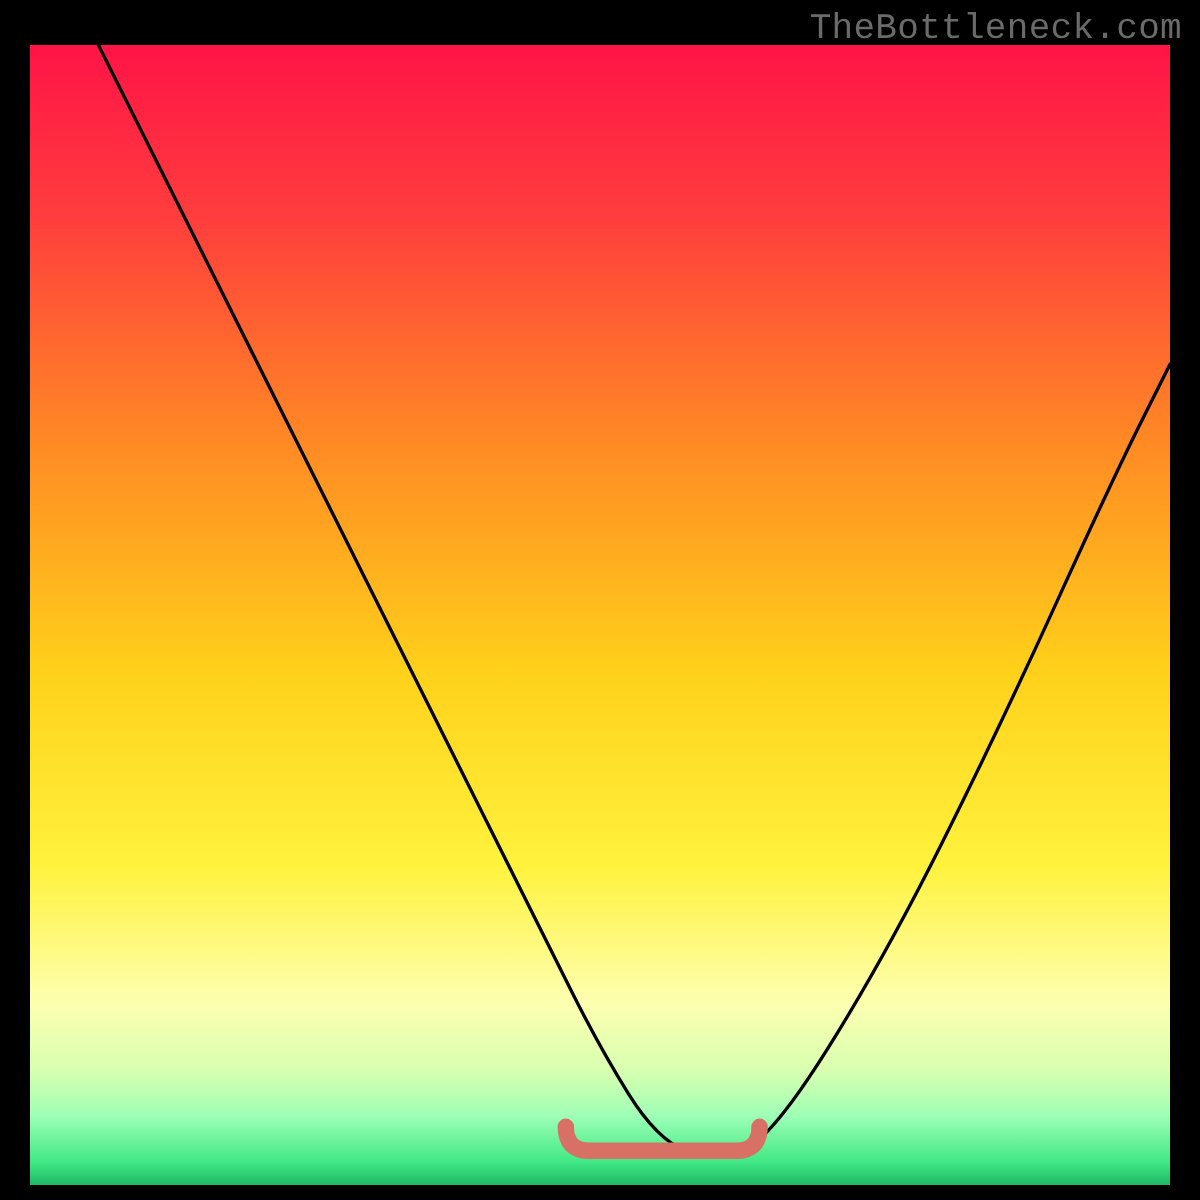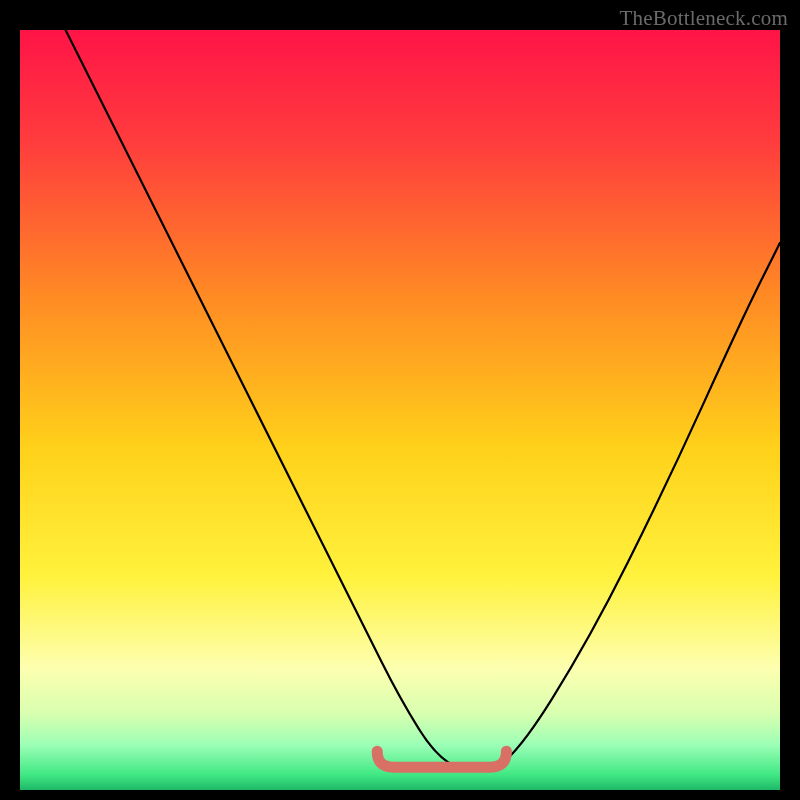--- a/index.html
+++ b/index.html
@@ -20,22 +20,22 @@
   }
   .frame svg {
     display: block;
     width: 760px;
     height: 760px;
   }
   .watermark {
     position: absolute;
     top: 6px;
     right: 12px;
-    font-family: Liberation Serif, serif;
-    font-size: 21px;
+    font-family: Liberation Mono, monospace;
+    font-size: 24px;
     color: #6a6a6a;
     letter-spacing: 0.2px;
   }
 </style>
 </head>
 <body>
 
 <div class="watermark">TheBottleneck.com</div>
 
 <div class="frame">

